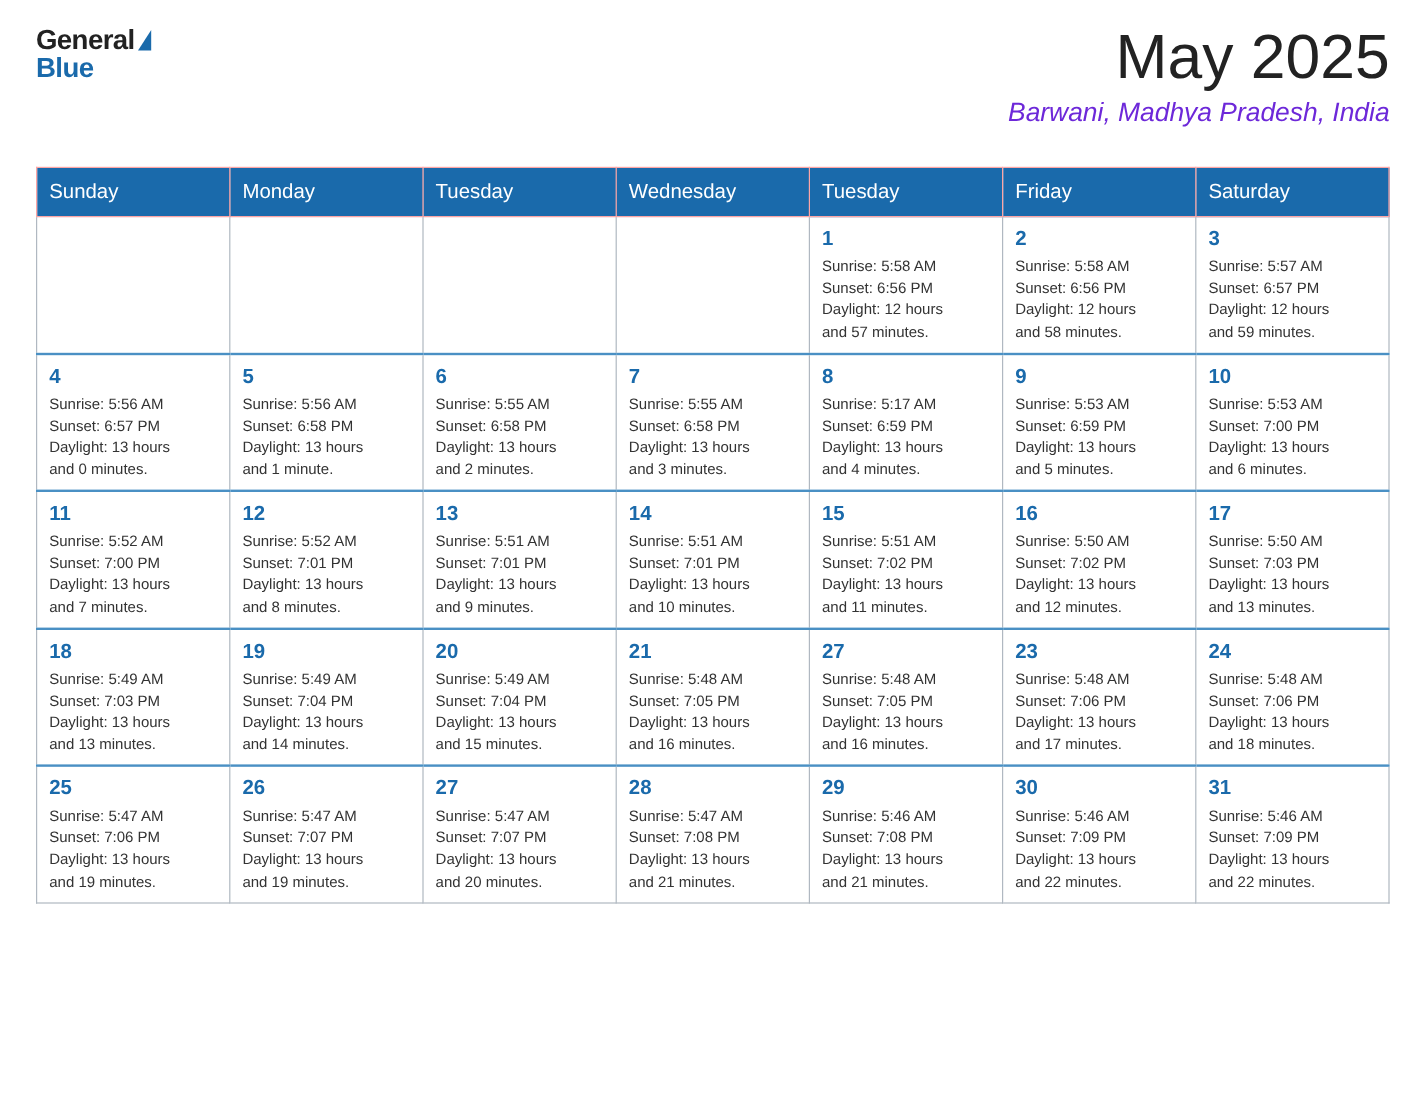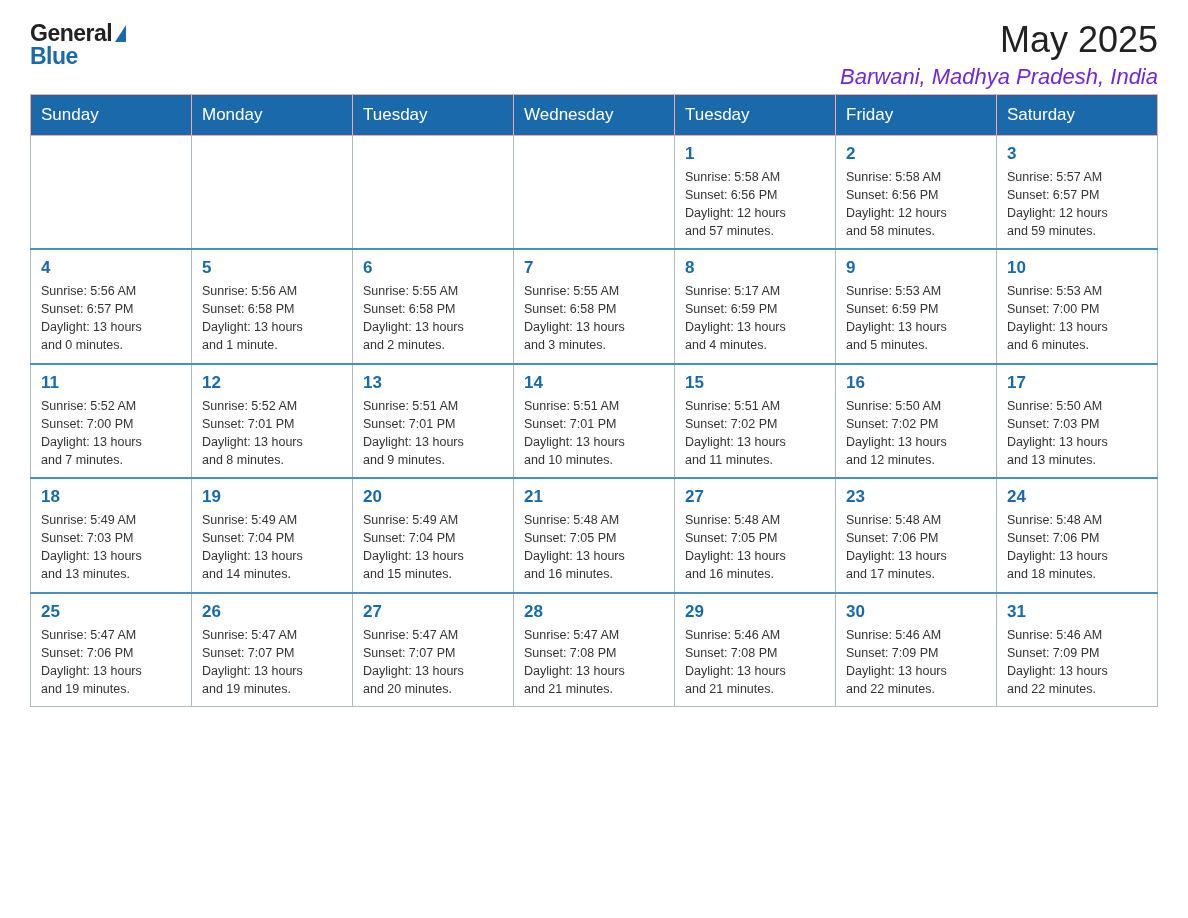--- a/index.html
+++ b/index.html
@@ -8,27 +8,27 @@
       background: #fff;
       color: #222;
       width: 1188px;
       min-height: 918px;
       padding: 20px 30px;
     }
     .header {
       display: flex;
       justify-content: space-between;
       align-items: flex-start;
-      margin-bottom: 4px;
+      margin-bottom: 32px;
     }
     .header-right {
       text-align: right;
     }
     .month-title {
-      font-size: 36px;
+      font-size: 52px;
       font-weight: normal;
       color: #222;
       line-height: 1.1;
     }
     .location-title {
       font-size: 22px;
       color: #6d28d9;
       margin-top: 4px;
       font-style: italic;
     }

